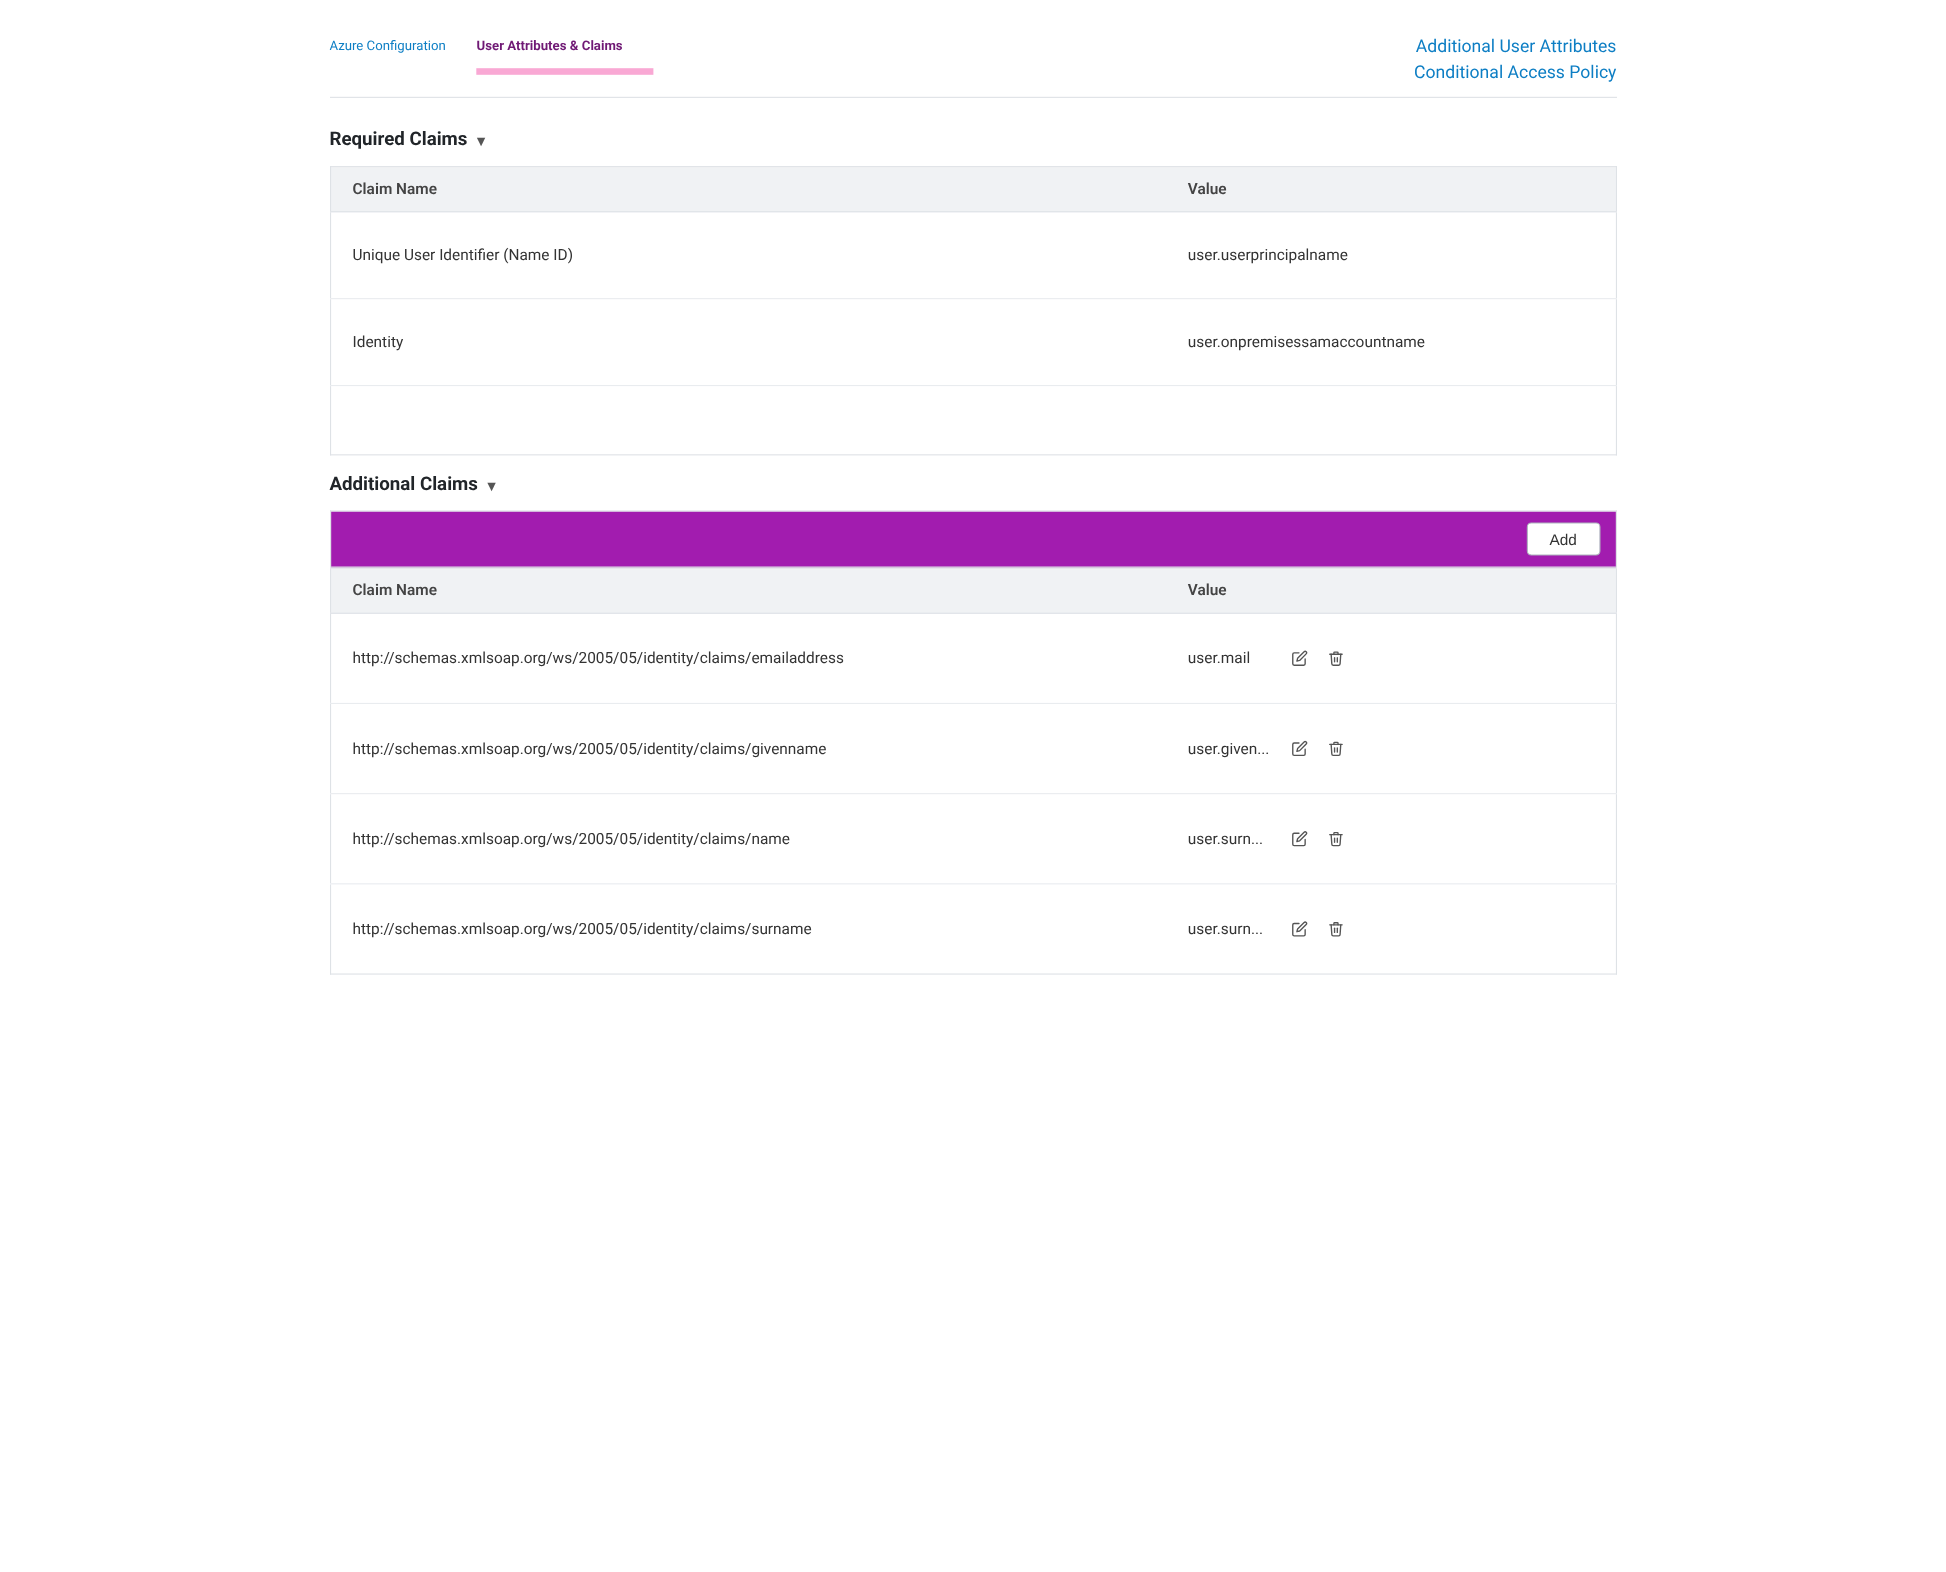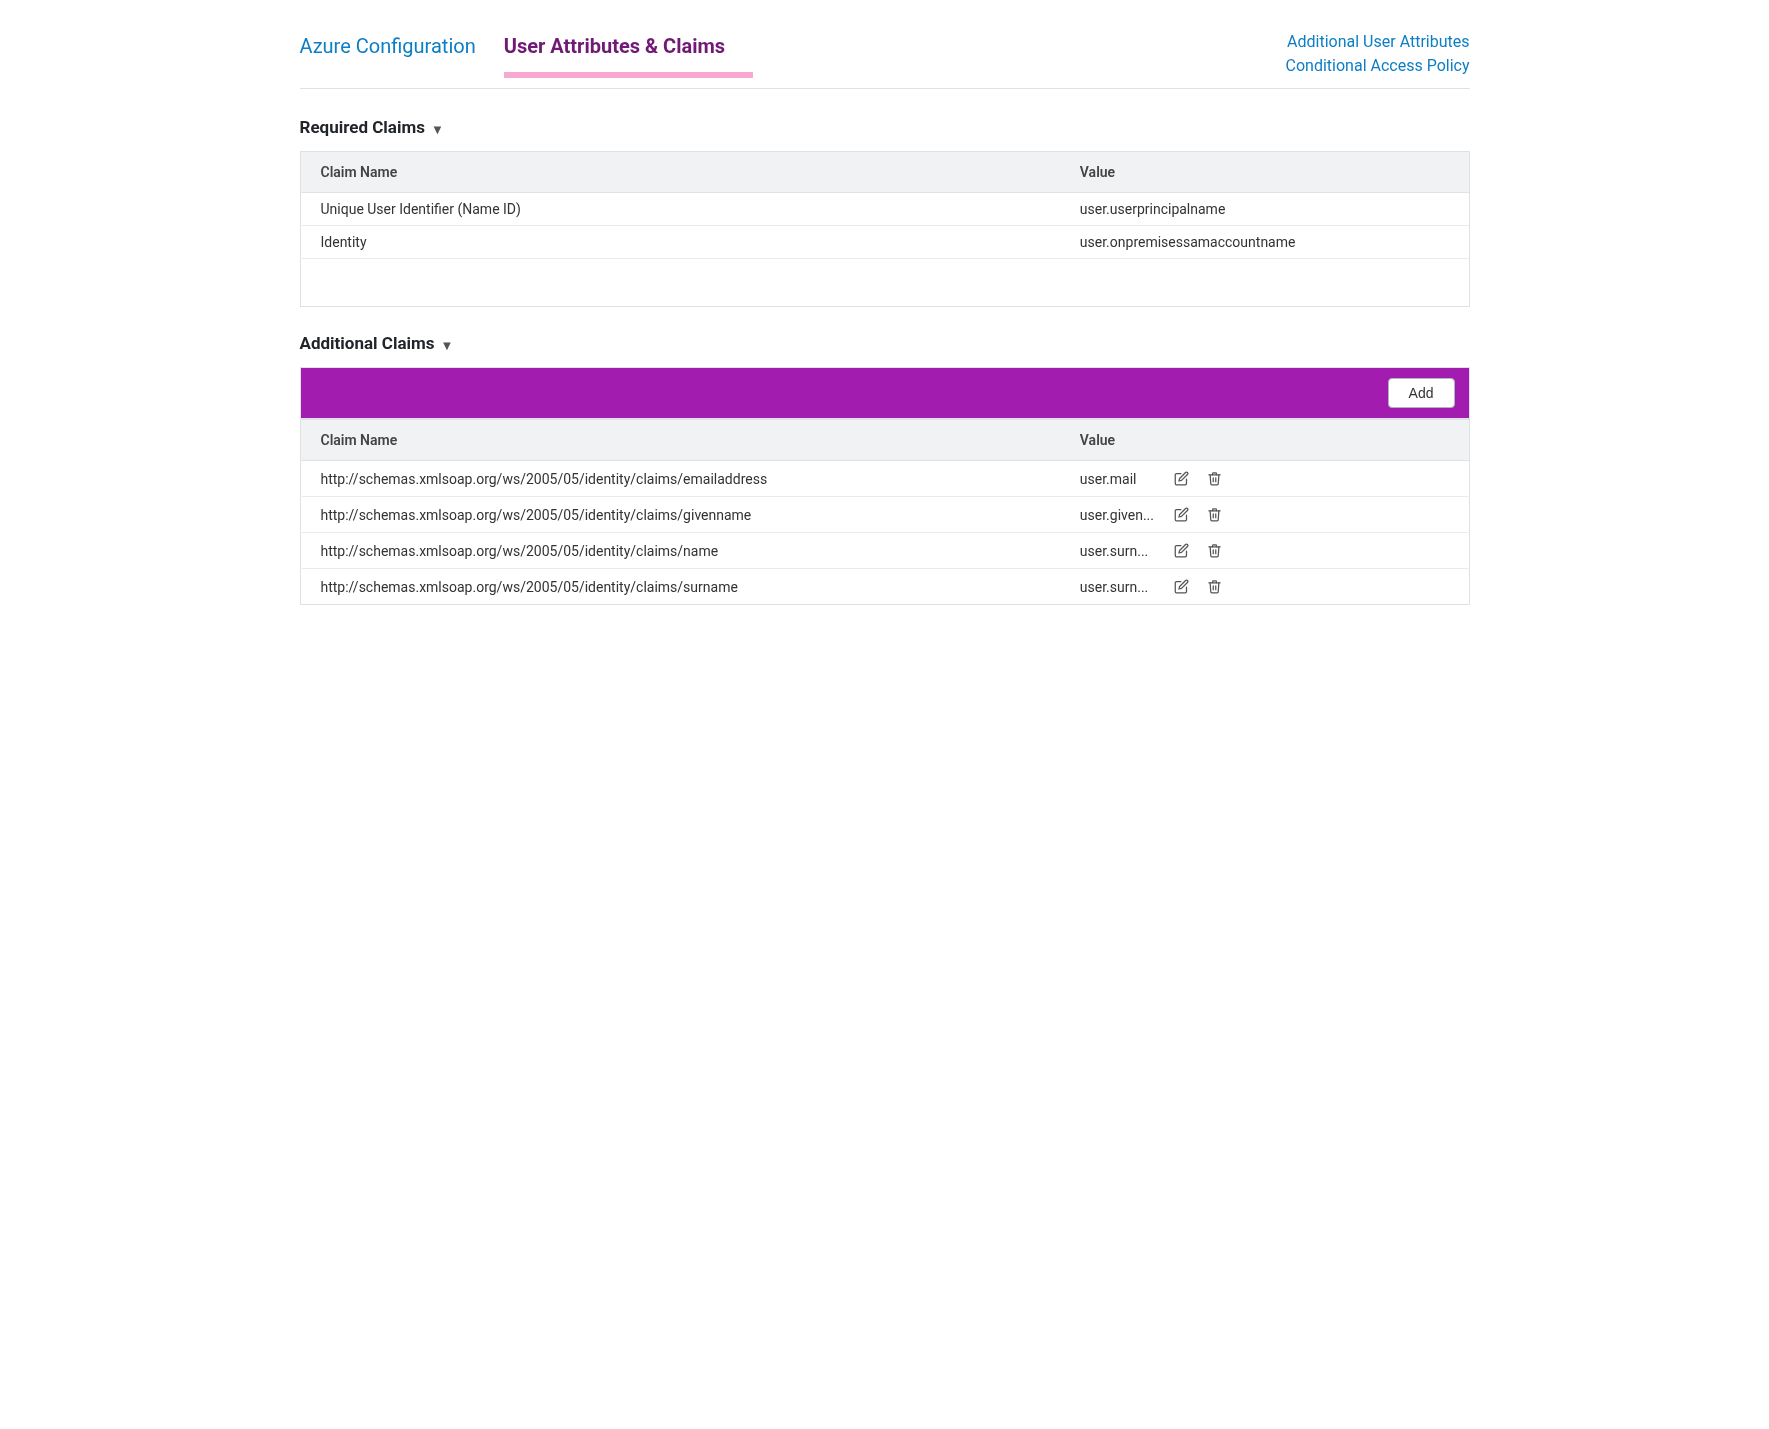--- a/index.html
+++ b/index.html
@@ -19,21 +19,21 @@
     .nav-tabs {
       display: flex;
       align-items: flex-start;
       border-bottom: 1px solid #dee2e6;
       margin-bottom: 28px;
       gap: 0;
     }
     .nav-tab {
       padding: 14px 28px 14px 0;
       cursor: pointer;
-      font-size: 20px;
+      font-size: 12px;
       color: #0d7ec4;
       text-decoration: none;
       border-bottom: 3px solid transparent;
       margin-bottom: -1px;
       white-space: nowrap;
     }
     .nav-tab.active {
       color: #701a75;
       font-weight: 700;
       border-bottom: 6px solid #f9a8d4;
@@ -66,35 +66,35 @@
     .section-header .chevron {
       font-size: 13px;
       color: #555;
     }
 
     
     .claims-table {
       width: 100%;
       border-collapse: collapse;
       border: 1px solid #dee2e6;
-      margin-bottom: 26px;
+      margin-bottom: 16px;
     }
     .claims-table thead tr {
       background: #f0f2f4;
     }
     .claims-table th {
       padding: 12px 20px;
       font-weight: 600;
       font-size: 14px;
       color: #444;
       text-align: left;
       border-bottom: 1px solid #dee2e6;
     }
     .claims-table td {
-      padding: 8px 20px;
+      padding: 31px 20px;
       font-size: 14px;
       color: #333;
       border-bottom: 1px solid #e9ecef;
       vertical-align: middle;
     }
     .claims-table tr:last-child td {
       border-bottom: none;
     }
 
     

